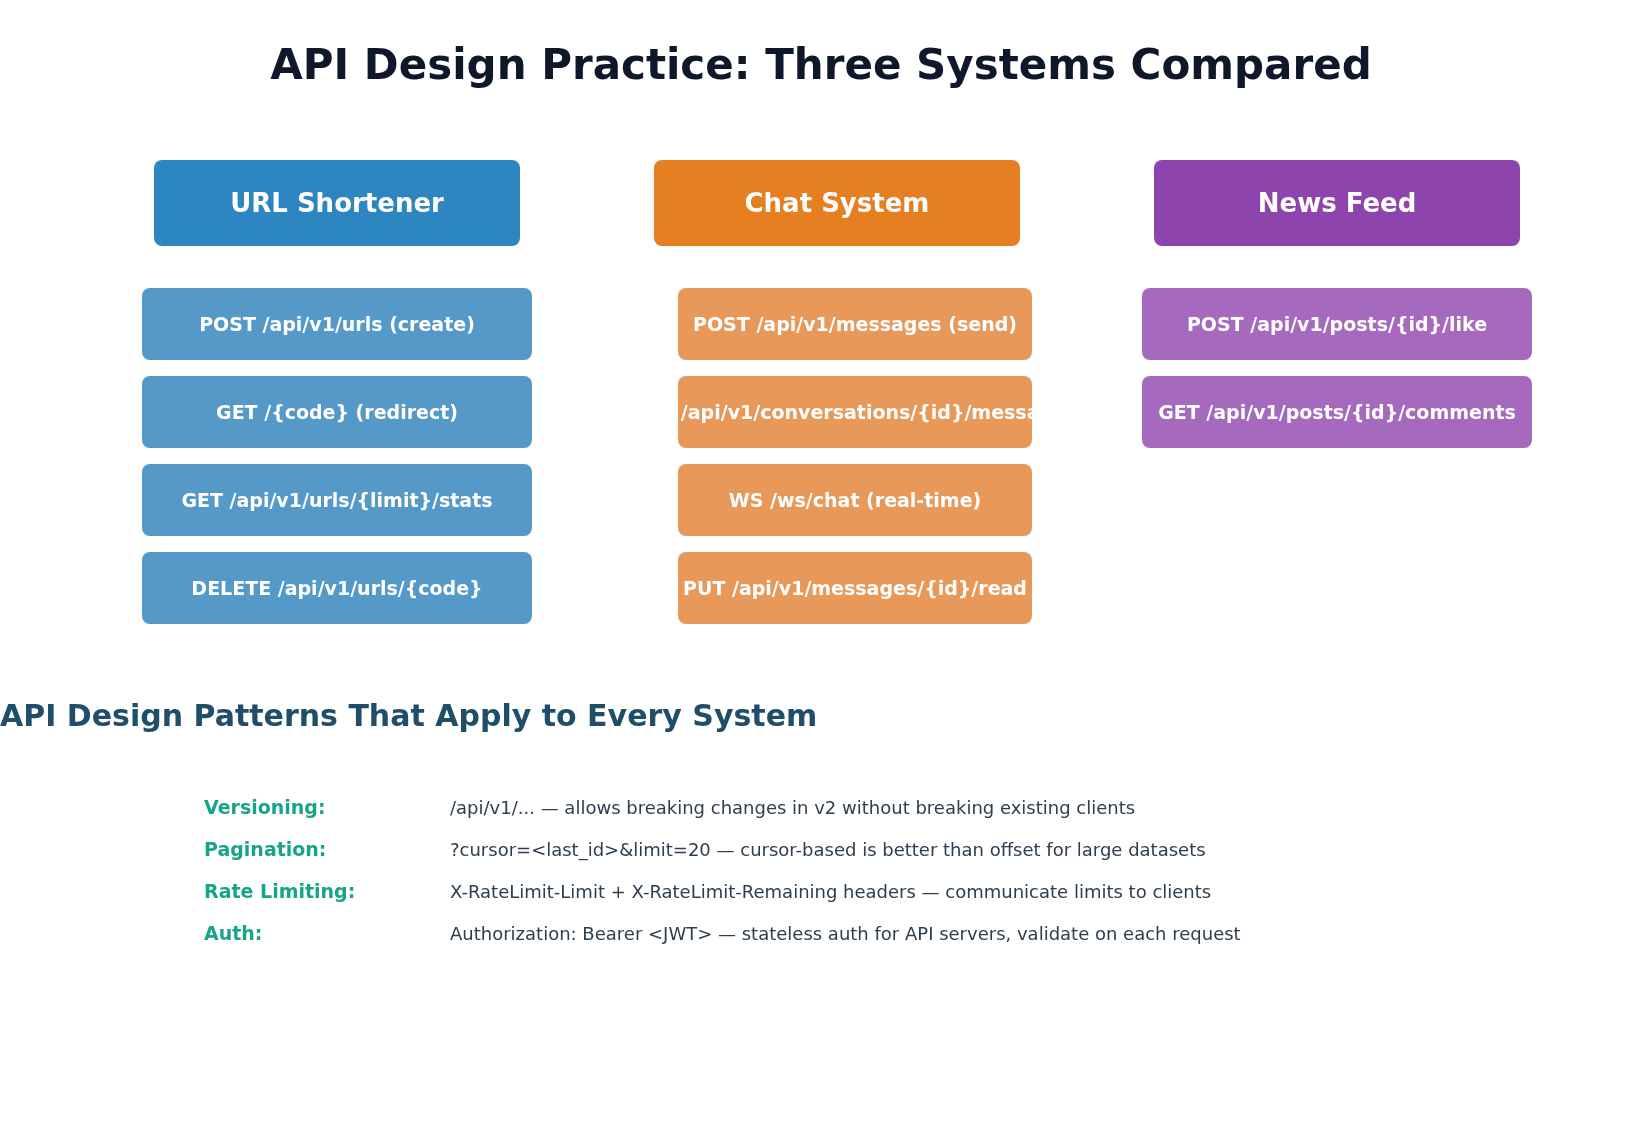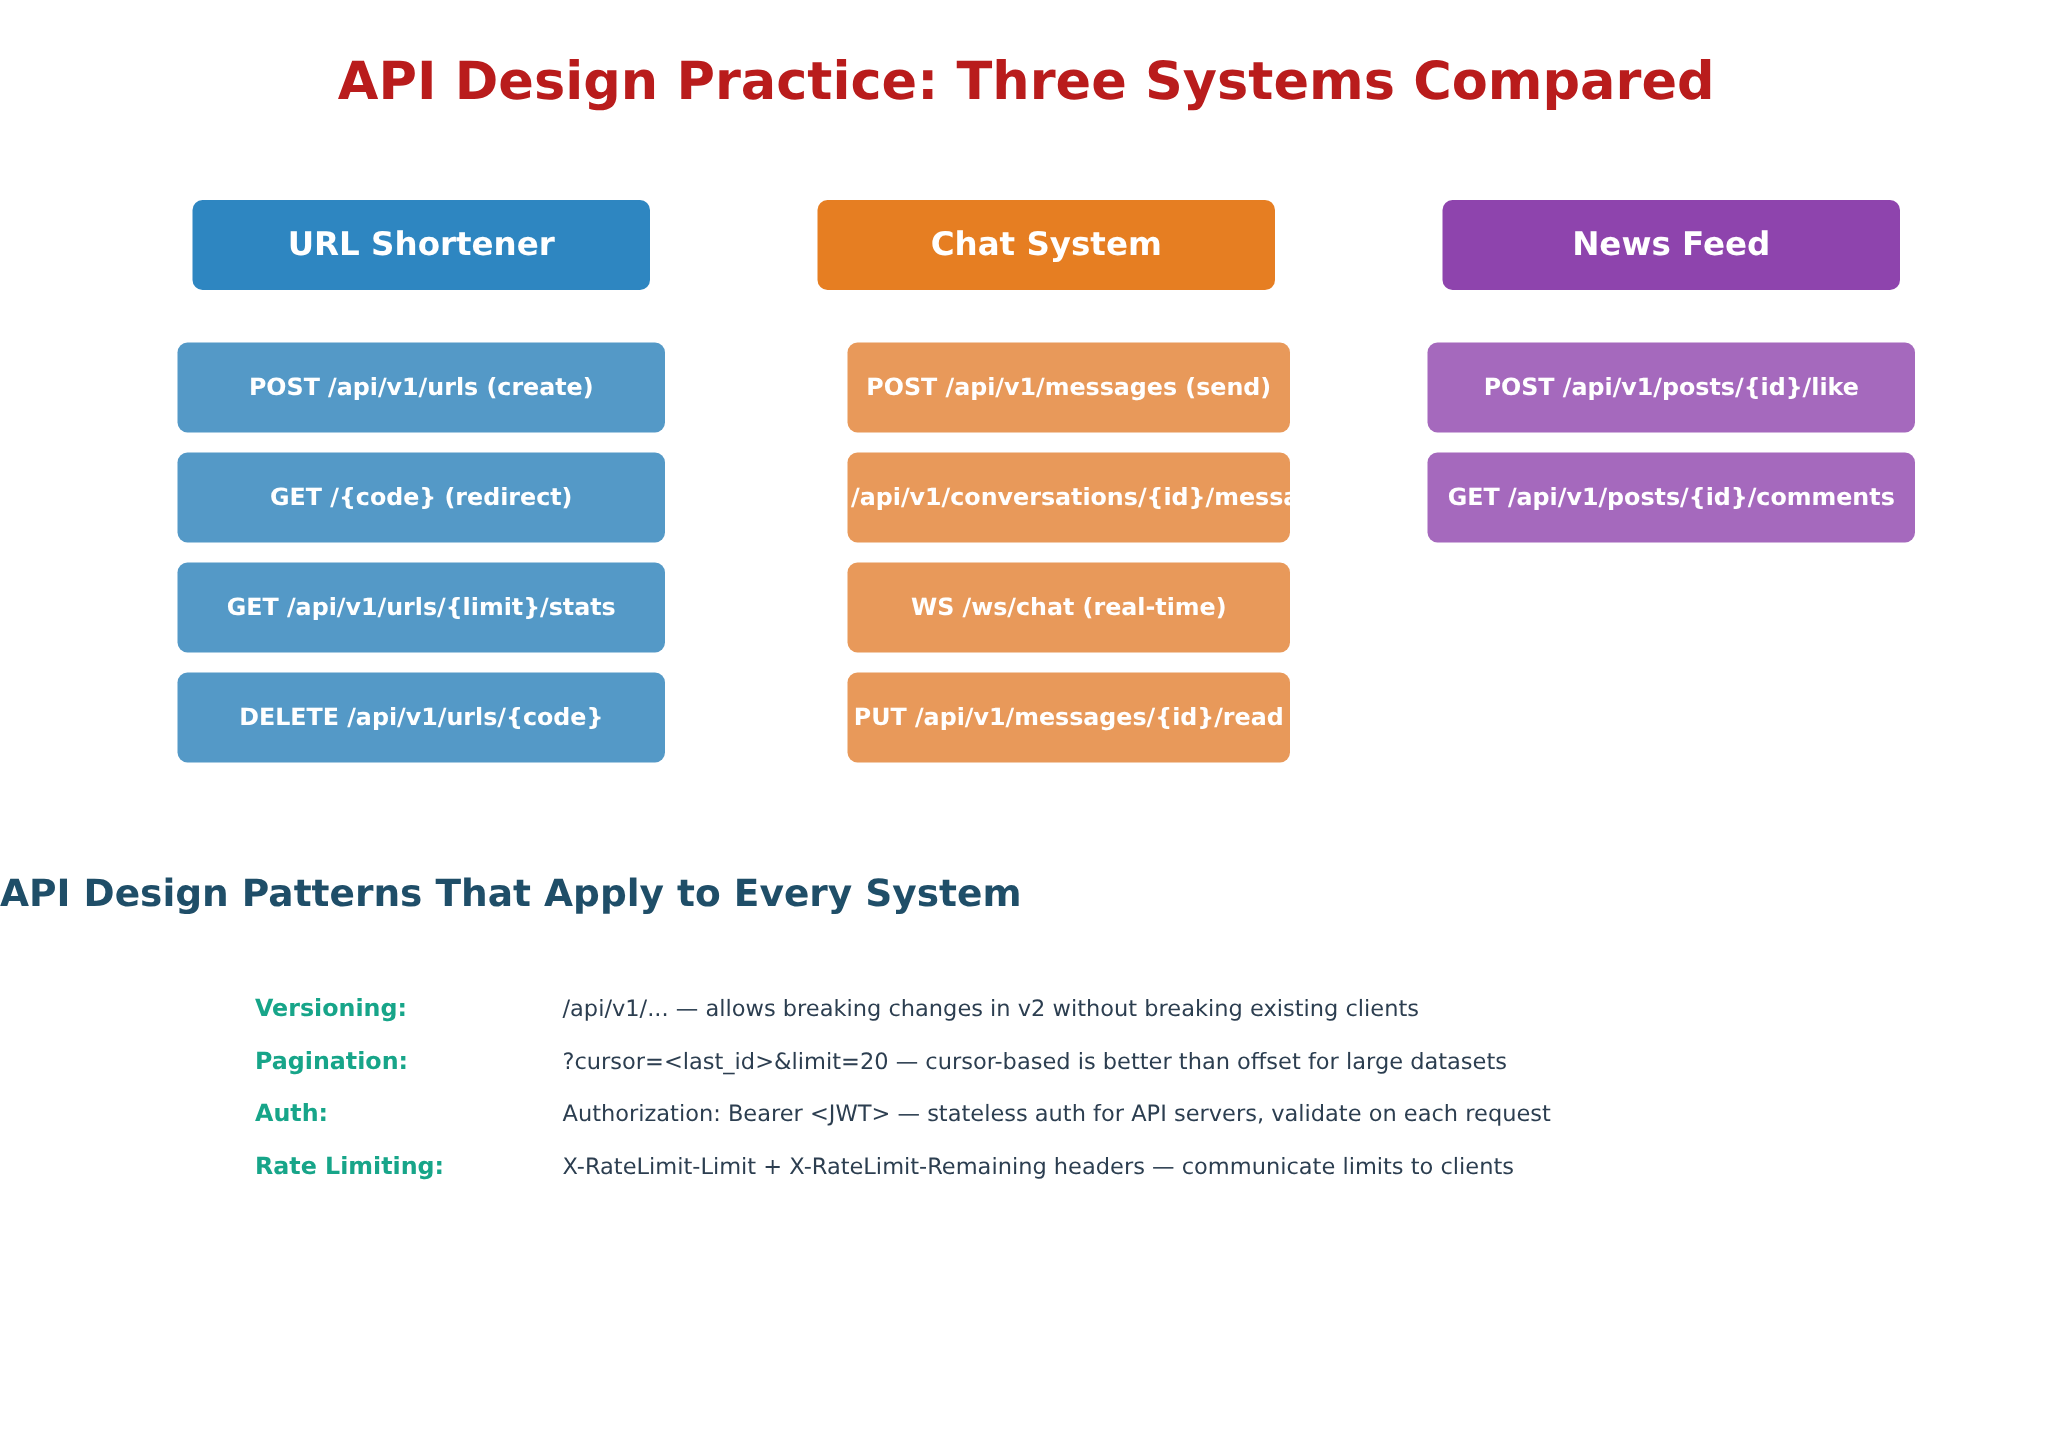--- a/index.html
+++ b/index.html
@@ -22,42 +22,42 @@
 
   
   .main-title {
     position: absolute;
     top: 40px;
     left: 0;
     width: 1642px;
     text-align: center;
     font-size: 42px;
     font-weight: bold;
-    color: #b91c1c;
+    color: #0f172a;
     letter-spacing: 0px;
   }
 
   
   .columns {
     position: absolute;
     top: 160px;
     left: 142px;
     width: 1390px;
     display: flex;
     justify-content: space-between;
   }
   .column {
     width: 390px;
     display: flex;
     flex-direction: column;
     align-items: stretch;
   }
 
   .col-header {
-    height: 72px;
+    height: 86px;
     border-radius: 8px;
     display: flex;
     align-items: center;
     justify-content: center;
     color: #ffffff;
     font-size: 26px;
     font-weight: bold;
     margin: 0 12px 42px 12px;
     box-sizing: border-box;
   }
@@ -197,22 +197,22 @@
   <div class="patterns-list">
     <div class="pattern-row">
       <div class="pattern-label">Versioning:</div>
       <div class="pattern-desc">/api/v1/... — allows breaking changes in v2 without breaking existing clients</div>
     </div>
     <div class="pattern-row">
       <div class="pattern-label">Pagination:</div>
       <div class="pattern-desc">?cursor=&lt;last_id&gt;&amp;limit=20 — cursor-based is better than offset for large datasets</div>
     </div>
     <div class="pattern-row">
+      <div class="pattern-label">Rate Limiting:</div>
+      <div class="pattern-desc">X-RateLimit-Limit + X-RateLimit-Remaining headers — communicate limits to clients</div>
+    </div>
+    <div class="pattern-row">
       <div class="pattern-label">Auth:</div>
       <div class="pattern-desc">Authorization: Bearer &lt;JWT&gt; — stateless auth for API servers, validate on each request</div>
     </div>
-    <div class="pattern-row">
-      <div class="pattern-label">Rate Limiting:</div>
-      <div class="pattern-desc">X-RateLimit-Limit + X-RateLimit-Remaining headers — communicate limits to clients</div>
-    </div>
   </div>
 
 </div>
 
 </body></html>

